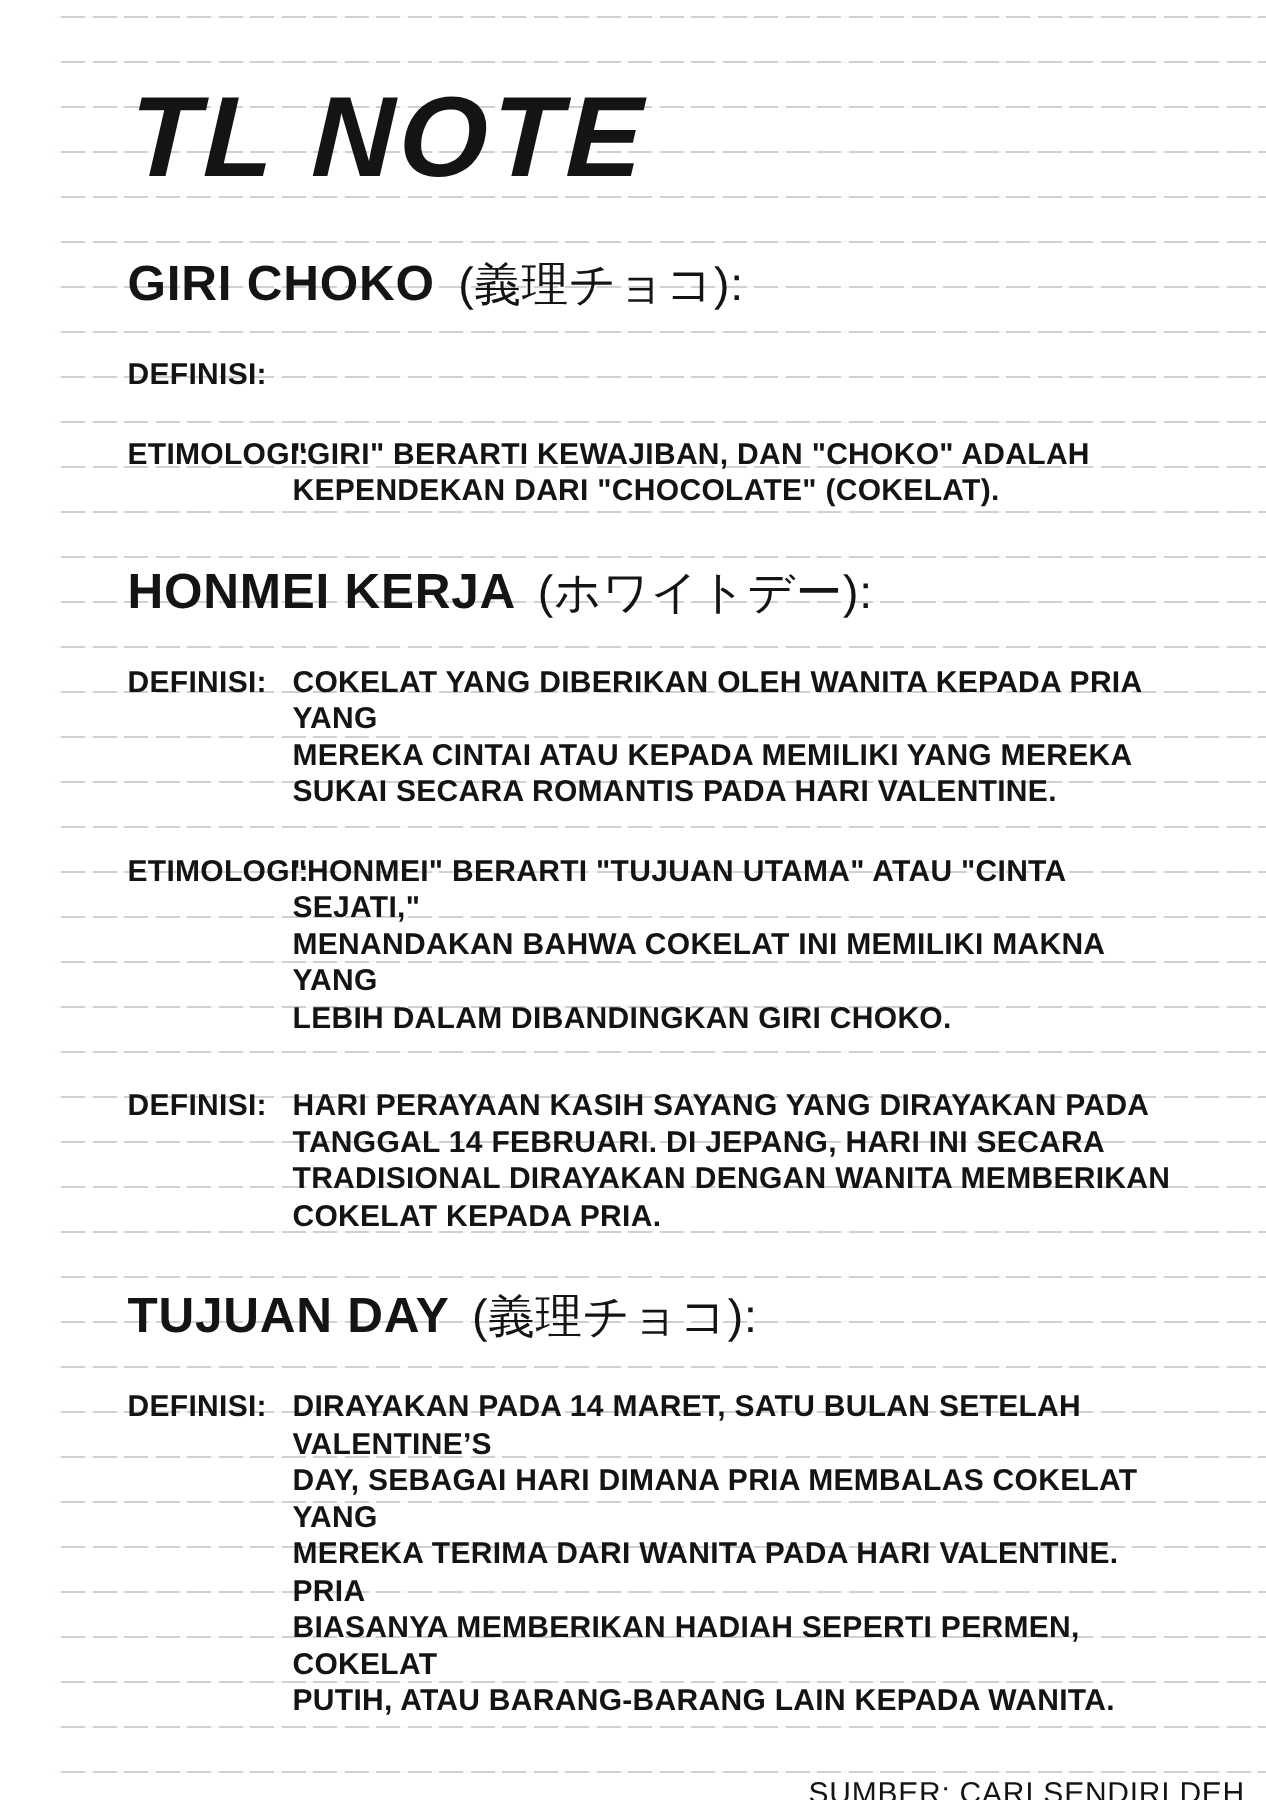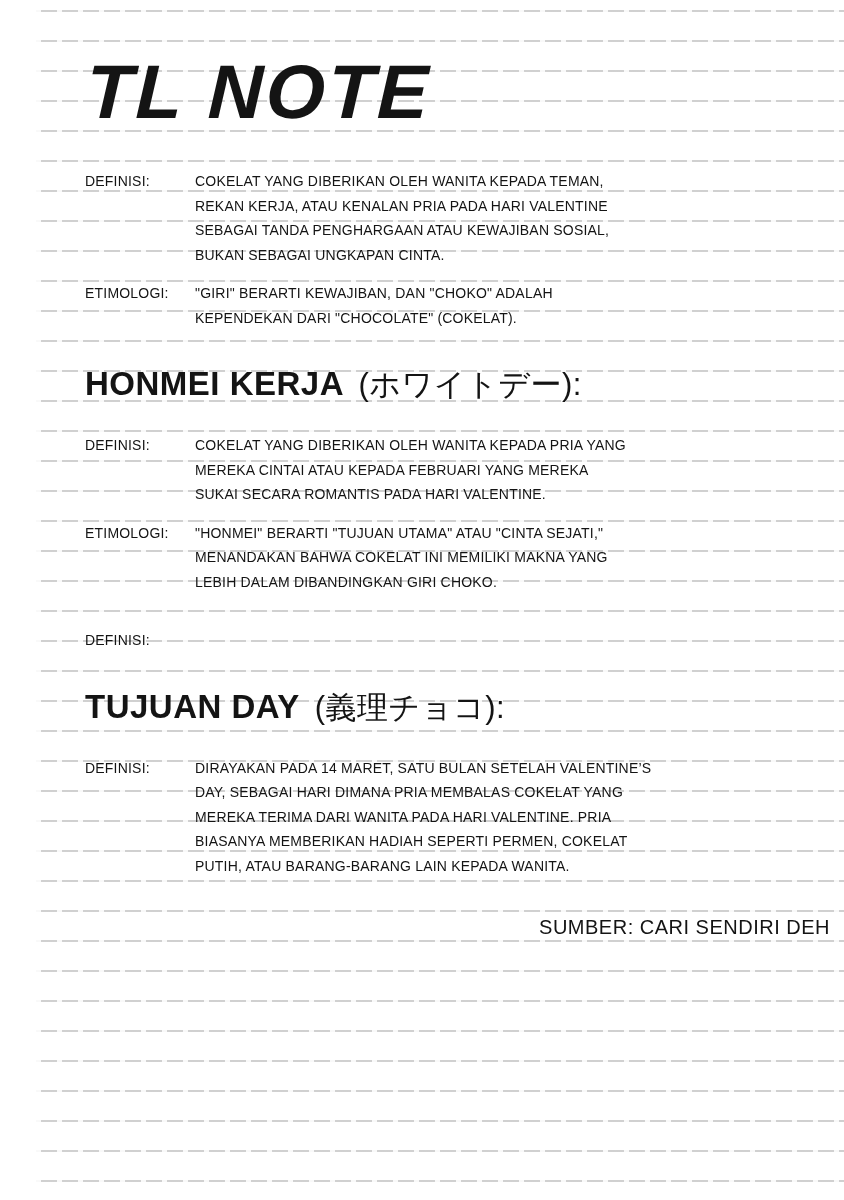--- a/index.html
+++ b/index.html
@@ -55,24 +55,24 @@
     letter-spacing: 0.5px;
   }
   .term-heading .jp {
     font-weight: normal;
     font-size: 31px;
     margin-left: 6px;
   }
   .entry {
     display: grid;
     grid-template-columns: 110px 1fr;
-    margin-top: 14px;
-    font-size: 14px;
+    margin-top: 28px;
+    font-size: 20px;
     line-height: 24.5px;
-    font-weight: normal;
+    font-weight: bold;
     letter-spacing: 0.2px;
   }
   .entry-text {
     white-space: pre-line;
     max-width: 600px;
   }
   .source {
     margin-top: 38px;
     text-align: right;
     font-size: 20px;
@@ -83,56 +83,60 @@
 </head>
 <body>
 
 <div class="page">
   <div class="rules"></div>
   <div class="content">
 
     <h1 class="title">TL NOTE</h1>
 
     <section class="term-section">
+      <h2 class="term-heading">
+        <span class="latin">GIRI CHOKO</span>
+        <span class="jp">(義理チョコ):</span>
+      </h2>
       <div class="entry">
         <div class="entry-label">DEFINISI:</div>
-        <div class="entry-text">COKELAT YANG DIBERIKAN OLEH WANITA KEPADA TEMAN,
-REKAN KERJA, ATAU KENALAN PRIA PADA HARI VALENTINE
-SEBAGAI TANDA PENGHARGAAN ATAU KEWAJIBAN SOSIAL,
-BUKAN SEBAGAI UNGKAPAN CINTA.</div>
       </div>
       <div class="entry">
         <div class="entry-label">ETIMOLOGI:</div>
         <div class="entry-text">"GIRI" BERARTI KEWAJIBAN, DAN "CHOKO" ADALAH
 KEPENDEKAN DARI "CHOCOLATE" (COKELAT).</div>
       </div>
     </section>
 
     <section class="term-section">
       <h2 class="term-heading">
         <span class="latin">HONMEI KERJA</span>
         <span class="jp">(ホワイトデー):</span>
       </h2>
       <div class="entry">
         <div class="entry-label">DEFINISI:</div>
         <div class="entry-text">COKELAT YANG DIBERIKAN OLEH WANITA KEPADA PRIA YANG
-MEREKA CINTAI ATAU KEPADA FEBRUARI YANG MEREKA
+MEREKA CINTAI ATAU KEPADA MEMILIKI YANG MEREKA
 SUKAI SECARA ROMANTIS PADA HARI VALENTINE.</div>
       </div>
       <div class="entry">
         <div class="entry-label">ETIMOLOGI:</div>
         <div class="entry-text">"HONMEI" BERARTI "TUJUAN UTAMA" ATAU "CINTA SEJATI,"
 MENANDAKAN BAHWA COKELAT INI MEMILIKI MAKNA YANG
 LEBIH DALAM DIBANDINGKAN GIRI CHOKO.</div>
       </div>
     </section>
 
     <section class="term-section">
       <div class="entry">
         <div class="entry-label">DEFINISI:</div>
+        <div class="entry-text">HARI PERAYAAN KASIH SAYANG YANG DIRAYAKAN PADA
+TANGGAL 14 FEBRUARI. DI JEPANG, HARI INI SECARA
+TRADISIONAL DIRAYAKAN DENGAN WANITA MEMBERIKAN
+COKELAT KEPADA PRIA.</div>
       </div>
     </section>
 
     <section class="term-section">
       <h2 class="term-heading">
         <span class="latin">TUJUAN DAY</span>
         <span class="jp">(義理チョコ):</span>
       </h2>
       <div class="entry">
         <div class="entry-label">DEFINISI:</div>

